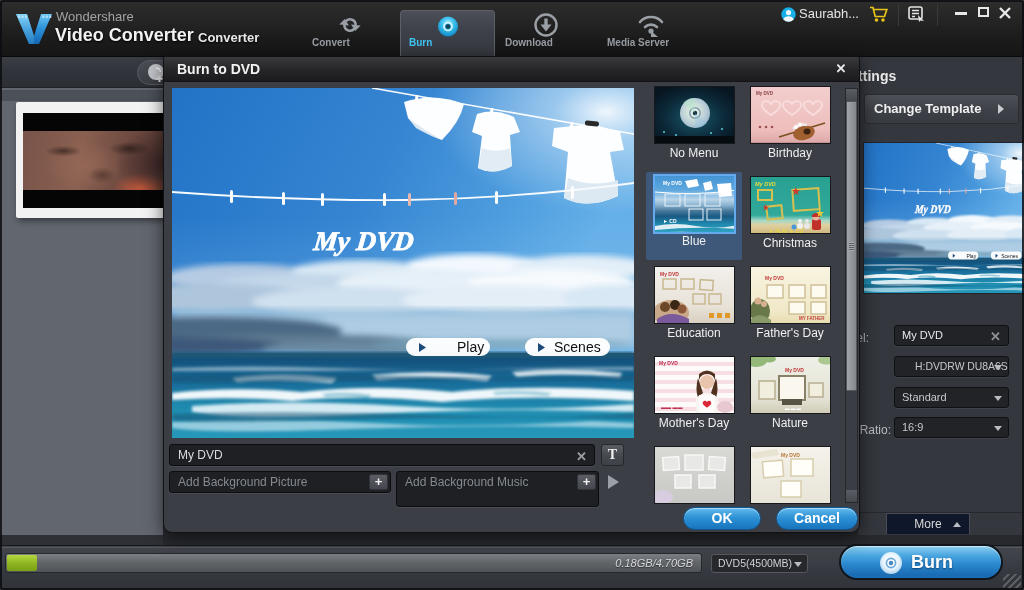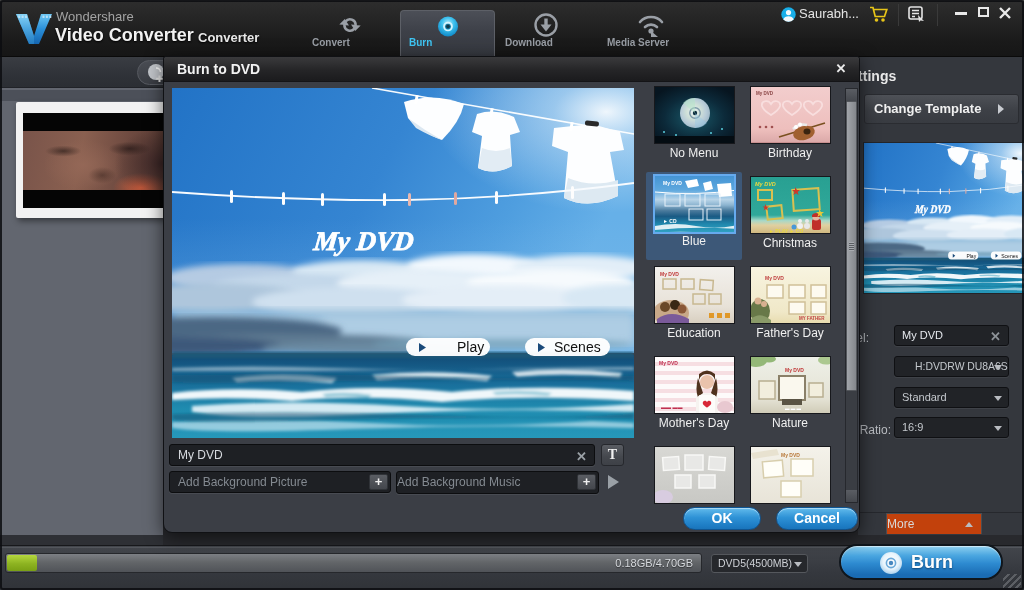--- a/index.html
+++ b/index.html
@@ -58,34 +58,34 @@
   #chgtpl { position:absolute; left:6px; top:37px; width:155px; height:30px;
     background:linear-gradient(#4e5157,#3d4046 55%,#383b41); border:1px solid #2a2c31; border-radius:3px;
     color:#f0f0f0; font-size:13px; font-weight:bold; line-height:28px; padding-left:9px; }
   #chgtpl .arr { position:absolute; right:14px; top:9px; width:0; height:0; border-left:6px solid #c9ccd1; border-top:5px solid transparent; border-bottom:5px solid transparent; }
   #minipreview { position:absolute; left:5px; top:85px; width:166px; height:152px; overflow:hidden; border:1px solid #23252a; }
   .rfield { position:absolute; left:36px; width:115px; height:21px; white-space:nowrap; overflow:hidden; background:#212327;
     border:1px solid #0f1013; border-radius:3px; color:#c4c8cd; font-size:11px; line-height:19px; padding-left:7px;
     box-shadow:0 1px 0 rgba(255,255,255,.06); }
   .rfield .dd { position:absolute; right:6px; top:8px; width:0; height:0; border-top:5px solid #b9bcc1; border-left:4px solid transparent; border-right:4px solid transparent; }
   .rlabel { position:absolute; color:#b9bcc1; font-size:12px; }
-  #morebar { position:absolute; left:28px; top:456px; width:96px; height:21px; border:1px solid #4a4d52; border-bottom:none;
-    color:#d8d8d8; font-size:12px; text-align:left; line-height:20px; background:#c2410c; }
+  #morebar { position:absolute; left:28px; top:456px; width:84px; height:21px; border:1px solid #4a4d52; border-bottom:none;
+    color:#d8d8d8; font-size:12px; text-align:center; line-height:20px; background:#0f172a; }
   #morebar .up { position:absolute; right:8px; top:8px; width:0; height:0; border-bottom:5px solid #b9bcc1; border-left:4px solid transparent; border-right:4px solid transparent; }
   #rpanel-divider { position:absolute; left:0; top:455px; width:166px; height:1px; background:#26282d; }
 
   
   #bottombar { position:absolute; left:0; top:545px; width:1024px; height:45px;
     background:linear-gradient(#43464c,#35383e 60%,#303338); border-top:1px solid #17181b; }
   #bottombar .hl { position:absolute; top:1px; left:0; width:100%; height:1px; background:#53565c; }
   #progress { position:absolute; left:5px; top:7px; width:697px; height:20px; border-radius:3px;
     background:linear-gradient(#7d8085,#636669 45%,#505358); border:1px solid #26282c; }
   #progfill { position:absolute; left:1px; top:1px; width:30px; height:16px; border-radius:2px;
     background:linear-gradient(#b5d83e,#8db321 55%,#7aa014); }
-  #progtext { position:absolute; right:8px; top:3px; font-size:11px; color:#d6d9dd; text-shadow:0 1px 1px rgba(0,0,0,.5); }
+  #progtext { position:absolute; right:8px; top:3px; font-size:11px; color:#d6d9dd; text-shadow:0 1px 1px rgba(0,0,0,.5);font-style:italic; }
   #dvd5 { position:absolute; left:711px; top:8px; width:97px; height:19px; background:#26282c;
     border:1px solid #55585d; border-radius:3px; color:#cdd0d5; font-size:10.5px; line-height:17px; padding-left:6px; }
   #dvd5 .dd { position:absolute; right:5px; top:7px; width:0; height:0; border-top:5px solid #b9bcc1; border-left:4px solid transparent; border-right:4px solid transparent; }
   #burnbtn { position:absolute; left:839px; top:-2px; width:164px; height:36px; border-radius:18px;
     background:linear-gradient(#8ed0f0,#4aa6e0 30%,#2d8ad0 55%,#1a6cb4 90%);
     border:2px solid #10161c; box-shadow:inset 0 1px 1px rgba(255,255,255,.6); }
   #burnbtn span { position:absolute; left:70px; top:6px; color:#fff; font-size:18px; font-weight:bold; text-shadow:0 1px 2px rgba(0,30,60,.6); }
   #grip { position:absolute; right:3px; bottom:2px; width:18px; height:14px;
     background:repeating-linear-gradient(135deg, transparent, transparent 3px, #5c5f64 3px, #5c5f64 5px); }
 
@@ -132,21 +132,21 @@
 
   
   .dinput { position:absolute; background:#1e2024; border:1px solid #0c0d0f; border-radius:3px;
     box-shadow:0 1px 0 rgba(255,255,255,.07); color:#d8dbe0; font-size:12px; }
   #nameinput { left:5px; top:387px; width:426px; height:22px; line-height:20px; padding-left:8px; }
   #nameinput .x { position:absolute; right:7px; top:2px; color:#9aa0a6; font-size:13px; font-weight:bold; }
   #tbtn { position:absolute; left:437px; top:387px; width:23px; height:22px;
     background:linear-gradient(#5a5d63,#44474d 60%,#3e4147); border:1px solid #26282d; border-radius:3px;
     color:#f0f0f0; font-size:14px; font-weight:bold; text-align:center; line-height:20px; font-family:"Liberation Serif",serif; }
   #bgpic { left:5px; top:414px; width:222px; height:22px; line-height:20px; padding-left:8px; color:#848a91; }
-  #bgmus { left:232px; top:414px; width:203px; height:23px; line-height:20px; color:#848a91; }
+  #bgmus { left:232px; top:414px; width:203px; height:36px; line-height:20px; padding-left:8px; color:#848a91; }
   .plusbtn { position:absolute; right:2px; top:2px; width:19px; height:16px;
     background:linear-gradient(#5a5d63,#44474d); border:1px solid #303338; border-radius:2px;
     color:#f0f0f0; font-size:13px; font-weight:bold; text-align:center; line-height:14px; }
   #playtri { position:absolute; left:444px; top:418px; width:0; height:0;
     border-left:11px solid #9aa0a6; border-top:7px solid transparent; border-bottom:7px solid transparent; }
 
   
   .bluebtn { position:absolute; top:450px; height:23px; border-radius:12px;
     background:linear-gradient(#62bbec,#2e92d6 45%,#1d7cc4 85%,#1a74ba);
     border:1px solid #0f5694; color:#fff; font-size:14px; font-weight:bold; text-align:center; line-height:21px;

